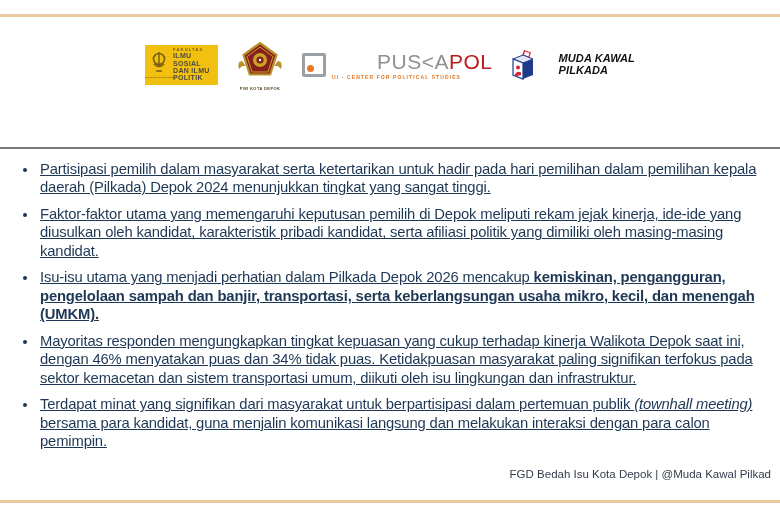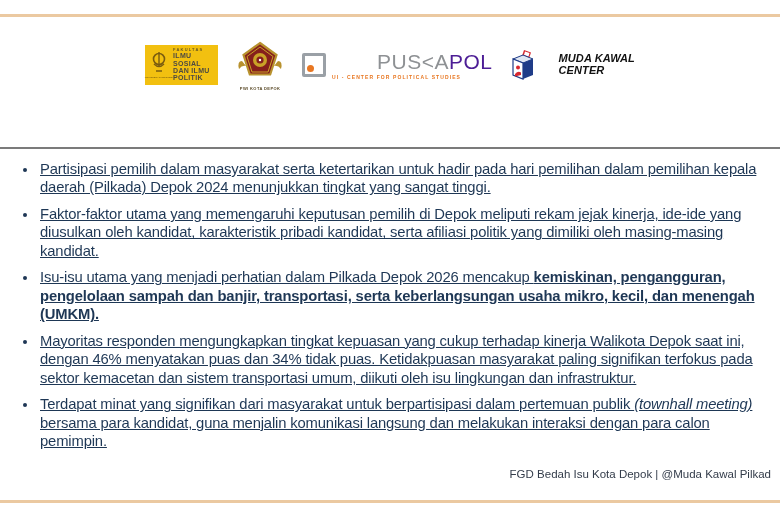--- a/index.html
+++ b/index.html
@@ -30,21 +30,21 @@
   .pwi .cap { font-size:4px; font-weight:700; color:#5a4a28; letter-spacing:.4px;
               margin-top:1px; white-space:nowrap; }
 
   
   .puskapol { display:flex; align-items:center; gap:6px; }
   .pk-icon { position:relative; width:24px; height:24px; border:3px solid #9aa0a6; border-radius:2px; }
   .pk-dot { position:absolute; left:2px; bottom:2px; width:7px; height:7px; border-radius:50%;
             background:#E87722; }
   .pk-text { display:flex; flex-direction:column; }
   .pk-word { font-size:21px; font-weight:500; letter-spacing:.5px; line-height:1; }
-  .pk-gray { color:#8E9194;margin-left:45px; } .pk-orange { color:#4c1d95; }
+  .pk-gray { color:#8E9194;margin-left:45px; } .pk-orange { color:#b91c1c; }
   .pk-tag { font-size:5px; color:#E87722; letter-spacing:1.1px; margin-top:2px; font-weight:700; }
 
   
   .mkp { display:flex; align-items:center; gap:22px; }
   .mkp-text { font-size:11px; font-weight:800; font-style:italic; color:#111111;
               line-height:1.08; letter-spacing:.1px; }
 
   
   .title { position:absolute; top:99px; left:0; right:0; text-align:center;
            font-size:30px; font-weight:700; letter-spacing:.5px; color:#16365C; }
@@ -115,21 +115,21 @@
         <polygon points="15,1 22,3.5 20,9.5 13,7" fill="#D7282F"></polygon>
         <polygon points="16,2.5 20.5,4 19.5,7.5 15,6" fill="#ffffff"></polygon>
         <polygon points="4,10 14,6 24,10 14,14" fill="#dfe6f2" stroke="#1F3C88" stroke-width="1"></polygon>
         <polygon points="4,10 14,14 14,30 4,26" fill="#ffffff" stroke="#1F3C88" stroke-width="1.2"></polygon>
         <polygon points="24,10 24,26 14,30 14,14" fill="#1F3C88"></polygon>
         <circle cx="9" cy="18.5" r="2" fill="#D7282F"></circle>
         <path d="M6 25 Q9 21.5 12 23.5 L12 26 L6 27.5 Z" fill="#D7282F"></path>
       </svg>
       <div class="mkp-text">
         <div>MUDA KAWAL</div>
-        <div>CENTER</div>
+        <div>PILKADA</div>
       </div>
     </div>
 
   </div>
 
 
   <div class="divider"></div>
 
   <ul class="bullets">
       <li><span class="seg-n">Partisipasi pemilih dalam masyarakat serta ketertarikan untuk hadir pada hari pemilihan dalam pemilihan kepala daerah (Pilkada) Depok 2024 menunjukkan tingkat yang sangat tinggi.</span></li>

